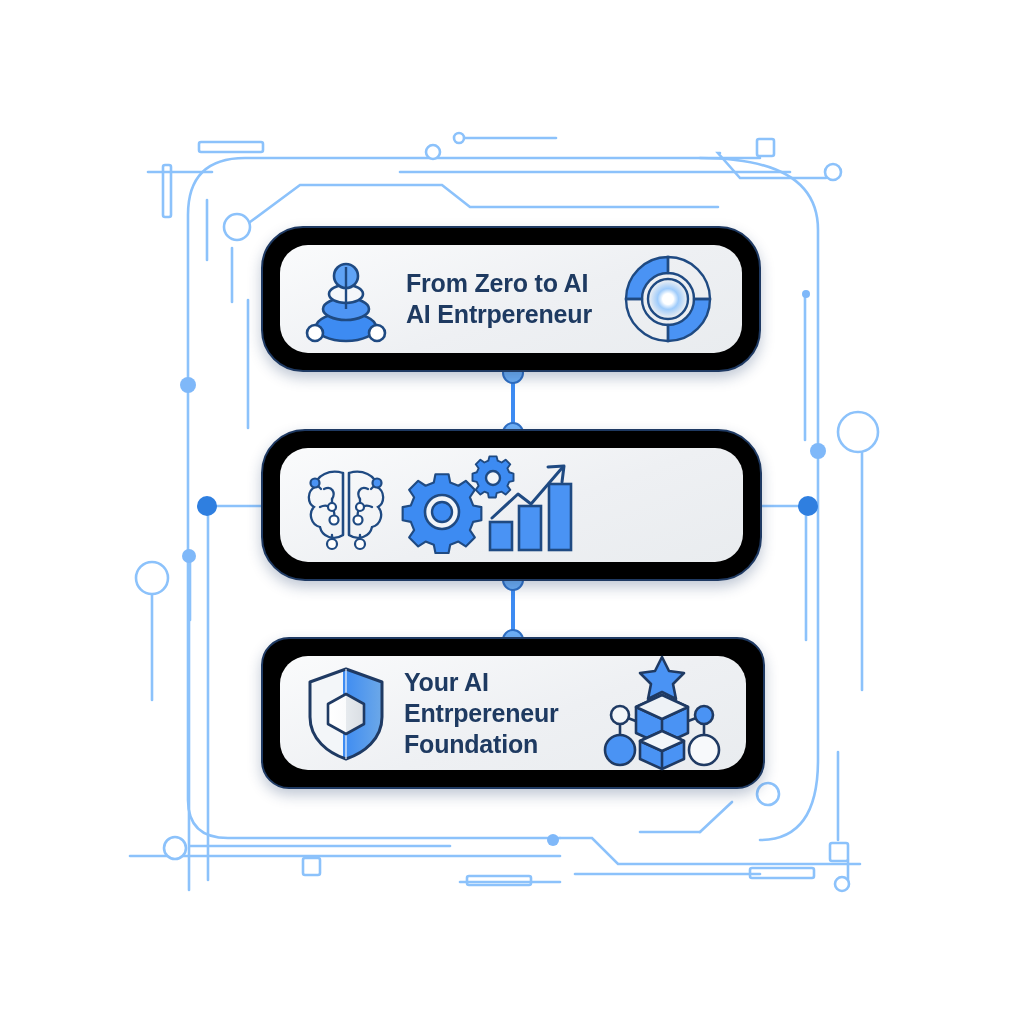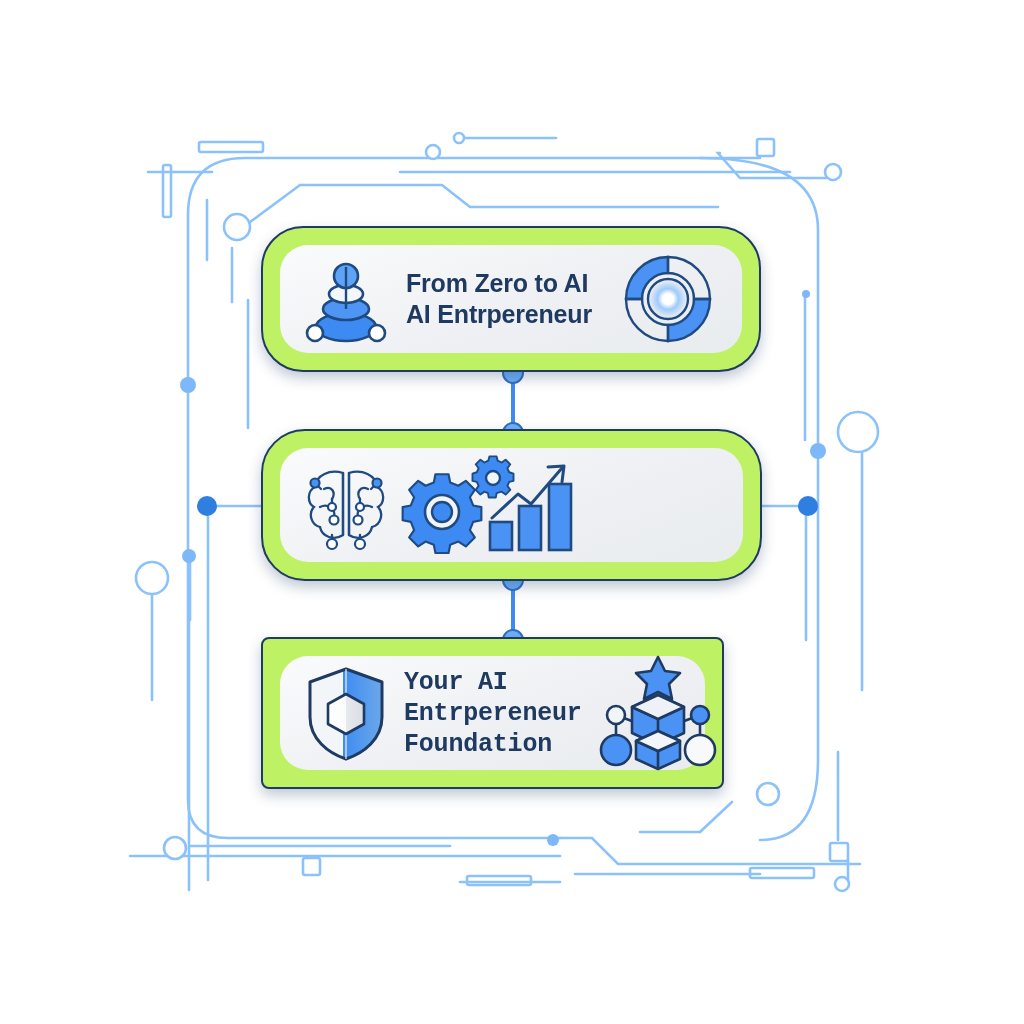--- a/index.html
+++ b/index.html
@@ -28,31 +28,31 @@
     position:absolute;
     left:0; top:0;
     width:1024px; height:1024px;
   }
 
   .card {
     position:absolute;
     left:261px;
     width:500px;
     border-radius:42px;
-    background:#bef264;
+    background:#000000;
     border:2px solid #1f3a63;
     box-shadow:0 6px 14px rgba(25,55,100,.28);
     display:flex;
     align-items:flex-end;
     justify-content:center;
     padding:17px;
   }
   .card.c1 { top:226px; height:146px; }
   .card.c2 { top:429px; height:152px; width:501px; border-radius:44px; }
-  .card.c3 { top:637px; height:152px; width:463px; border-radius:8px;font-family:Liberation Mono, monospace; }
+  .card.c3 { top:637px; height:152px; width:504px; border-radius:28px; }
 
   .card-inner {
     width:100%; height:100%;
     border-radius:28px;
     background:linear-gradient(160deg,#fafbfc 0%,#eef0f3 55%,#e9ecef 100%);
     display:flex;
     align-items:center;
     padding:0 18px 0 22px;
     gap:10px;
   }

